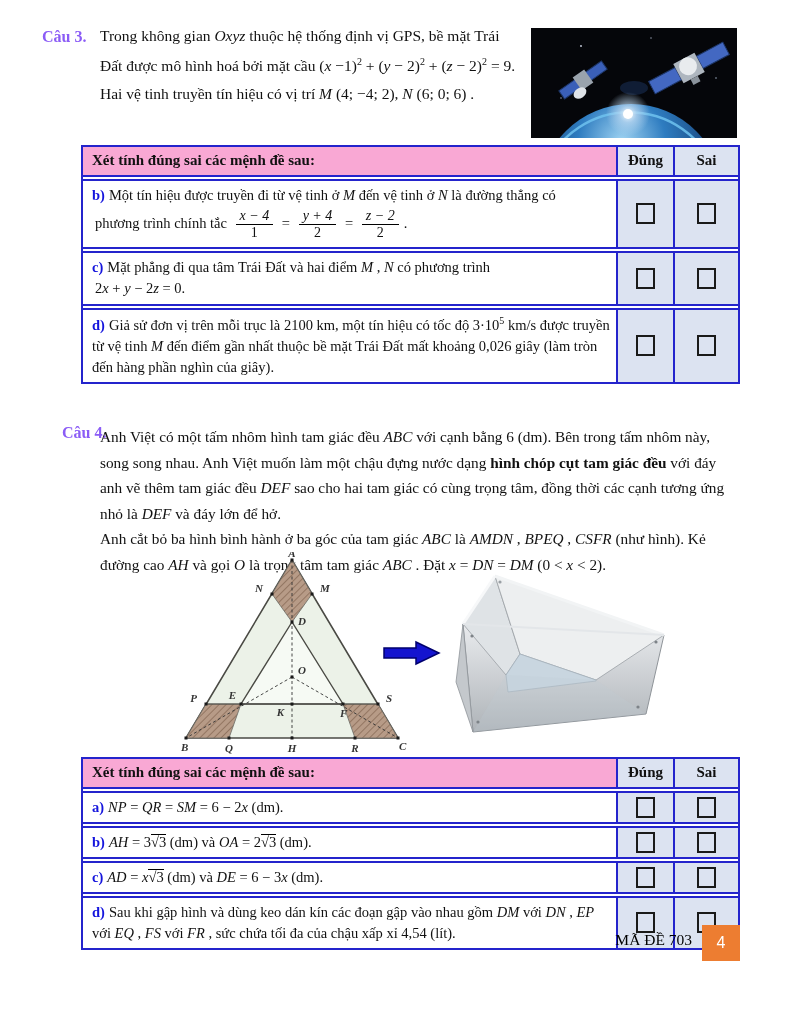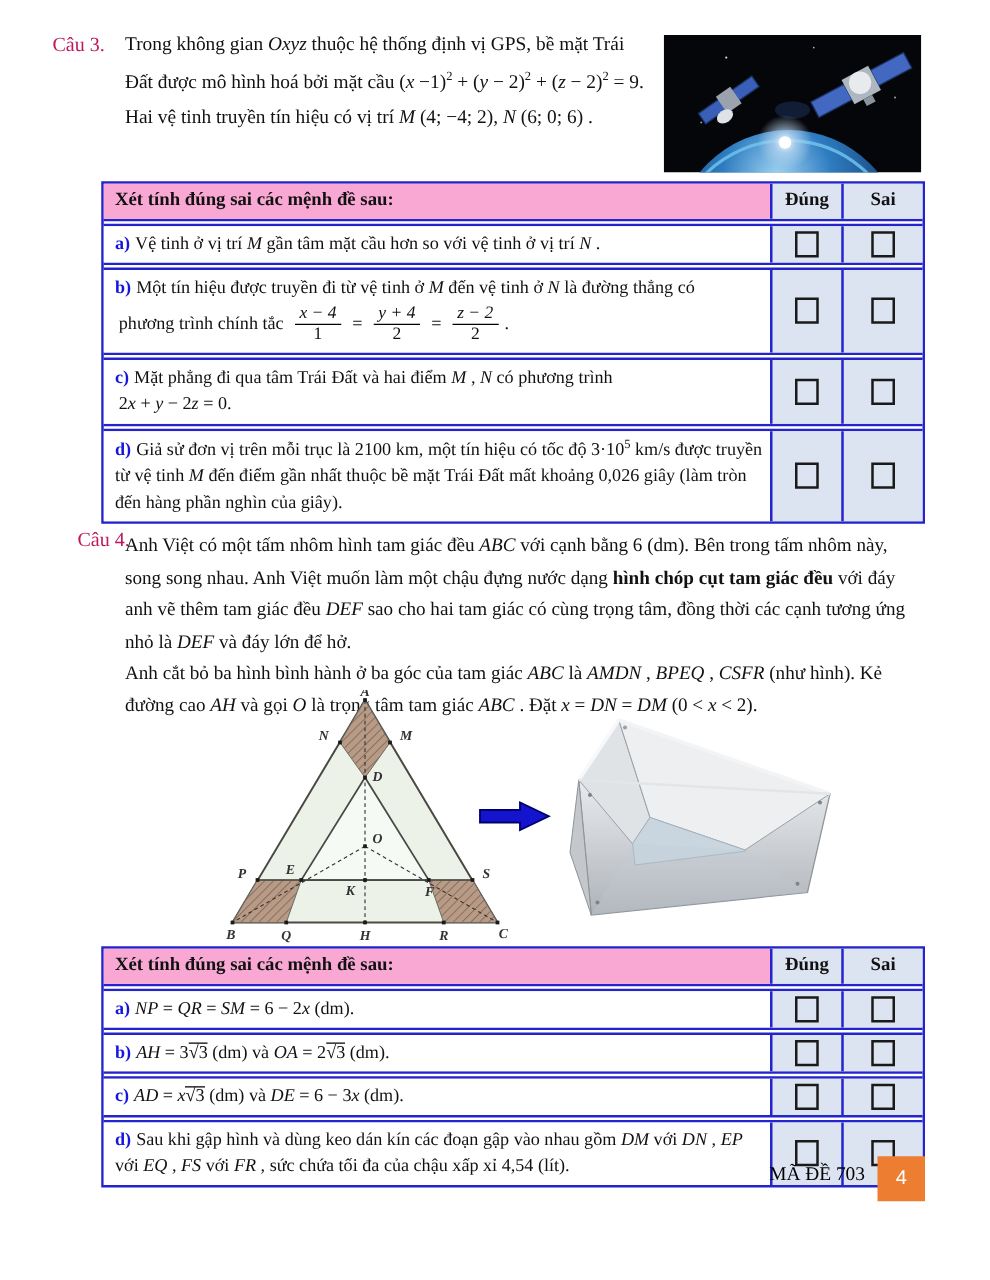--- a/index.html
+++ b/index.html
@@ -1,19 +1,19 @@
 <!DOCTYPE html>
 <html><head>
 <meta charset="utf-8">
 <style>
   * { margin:0; padding:0; box-sizing:border-box; }
   body { width:792px; height:1024px; background:#ffffff; position:relative;
          font-family:"Liberation Serif", serif; color:#111; overflow:hidden; }
   .abs { position:absolute; }
-  .qlabel { font-weight:normal; color:#be185d; font-size:16px;text-align:right; }
+  .qlabel { font-weight:bold; color:#8b5cf6; font-size:16px;text-align:right; }
   .qtext  { font-size:15.5px; line-height:1.0; }
   .qtext .line { white-space:nowrap; }
   i { font-style:italic;margin-top:44px; }
   sup { font-size:10px; }
 
   
   .tbl { border:2px solid #2424cc; background:#fff; }
   .trow { display:grid; grid-template-columns:533px 57px 65px; }
   .trow + .trow { border-top:6px double #2424cc; }
   .cell-s { background:#fff; padding:4px 6px 4px 9px; font-size:14.5px; line-height:1.45; }
@@ -96,29 +96,20 @@
   </g>
 </svg>
 
 <div class="abs tbl" style="left:81px; top:145px; width:659px;">
   <div class="trow thead">
     <div class="cell-s">Xét tính đúng sai các mệnh đề sau:</div>
     <div class="cell-b">Đúng</div>
     <div class="cell-b">Sai</div>
   </div>
   <div class="trow">
-    <div class="cell-s" style="min-height:26px;"><span class="rl">a)</span><span>Vệ tinh ở vị trí <i>M</i> gần tâm mặt cầu hơn so với vệ tinh ở vị trí <i>N</i> .</span></div>
-    <div class="cell-b">
-        <div class="chk"></div>
-      </div>
-    <div class="cell-b">
-        <div class="chk"></div>
-      </div>
-  </div>
-  <div class="trow">
     <div class="cell-s" style="min-height:60px;">
       <div><span class="rl">b)</span><span>Một tín hiệu được truyền đi từ vệ tinh ở <i>M</i> đến vệ tinh ở <i>N</i> là đường thẳng có</span></div>
       <div class="mathline">
         <span>phương trình chính tắc</span>
         <span class="frac"><i><span class="fn">x − 4</span></i><span class="fd">1</span></span>
         <span>=</span>
         <span class="frac"><i><span class="fn">y + 4</span></i><span class="fd">2</span></span>
         <span>=</span>
         <span class="frac"><i><span class="fn">z − 2</span></i><span class="fd">2</span></span><span>.</span>
       </div>

